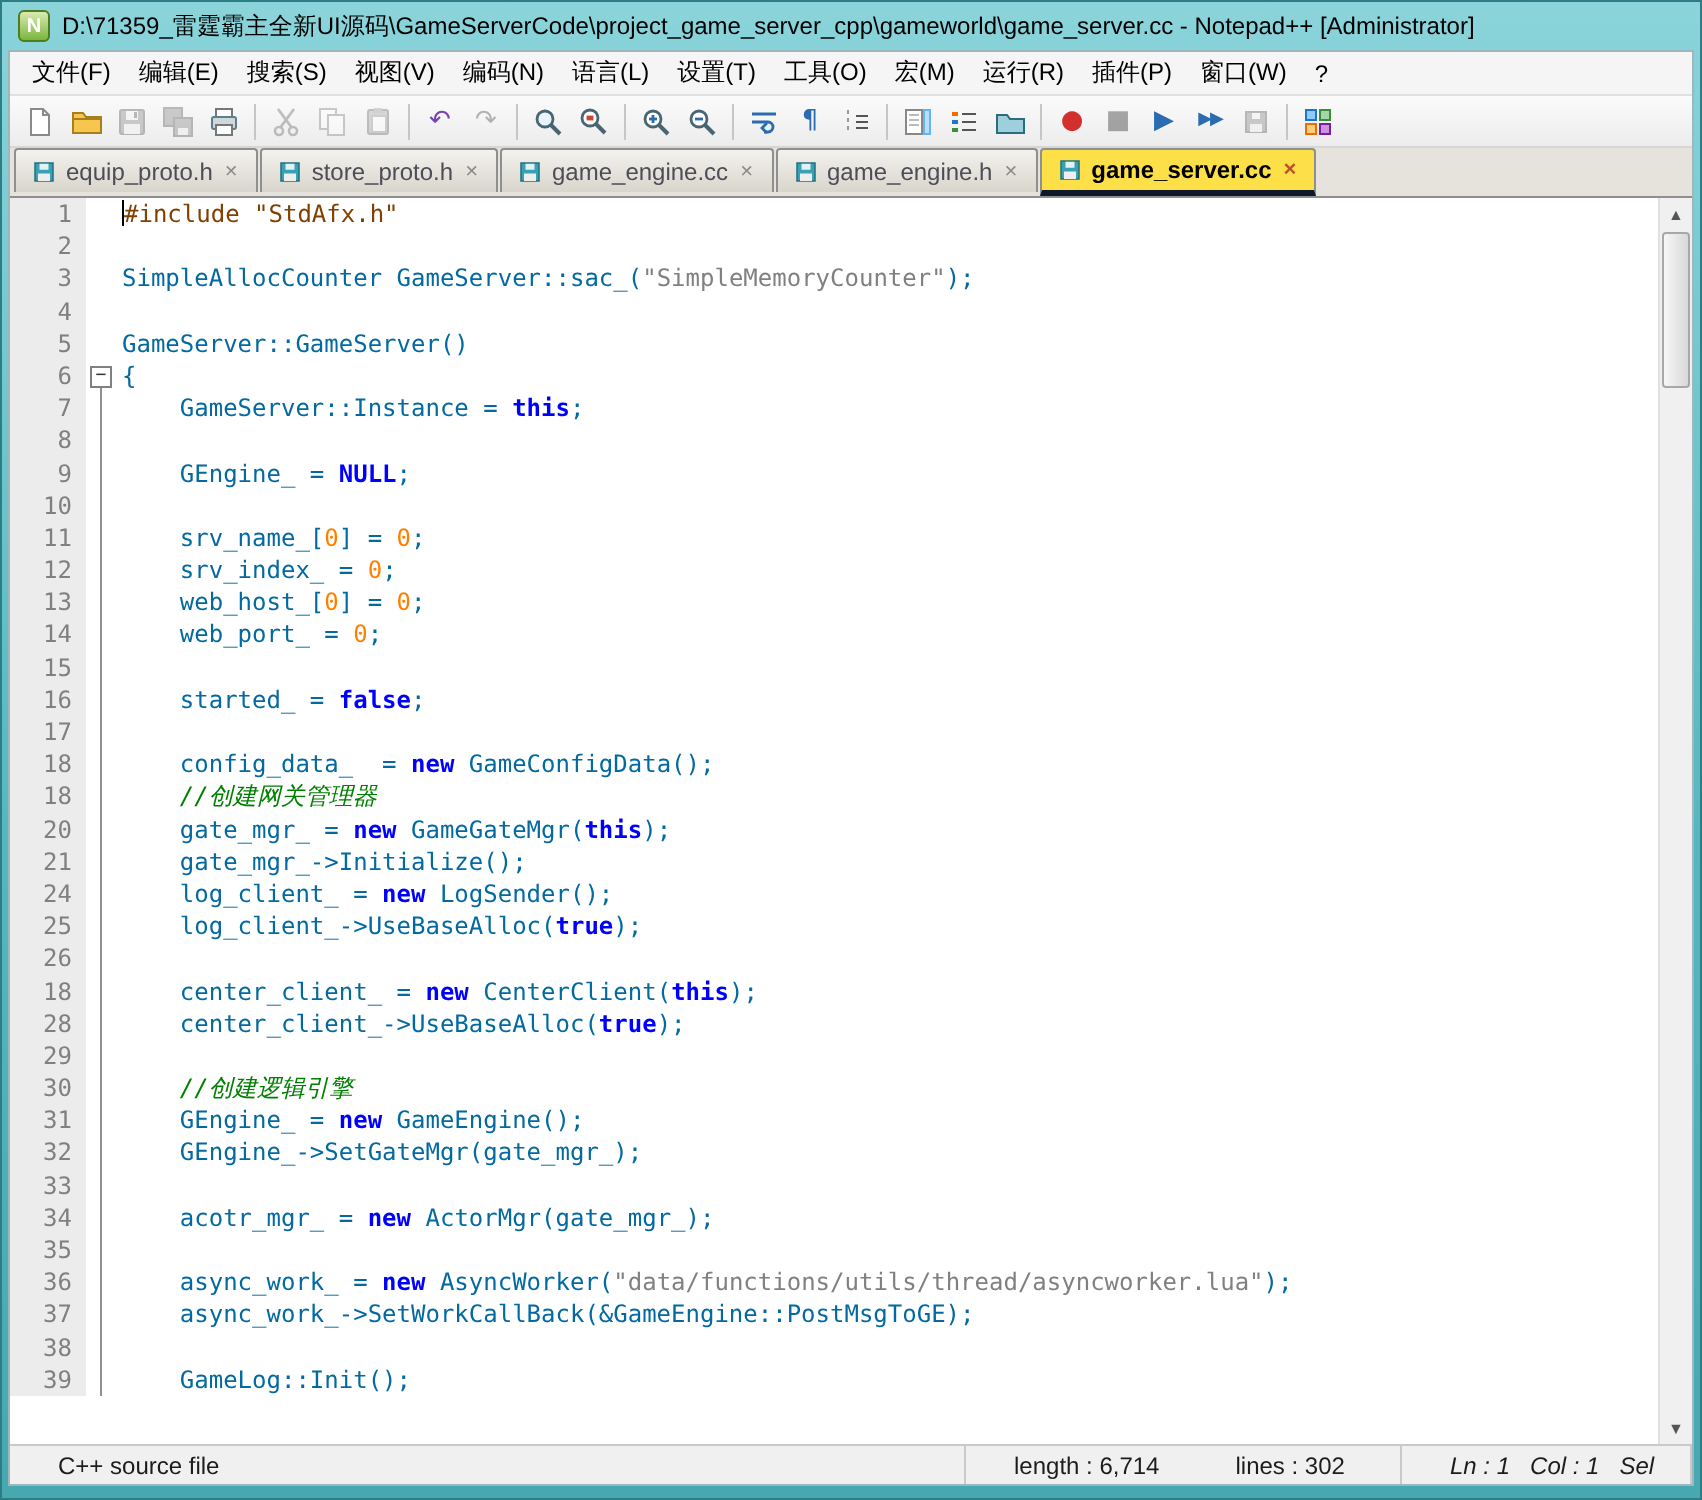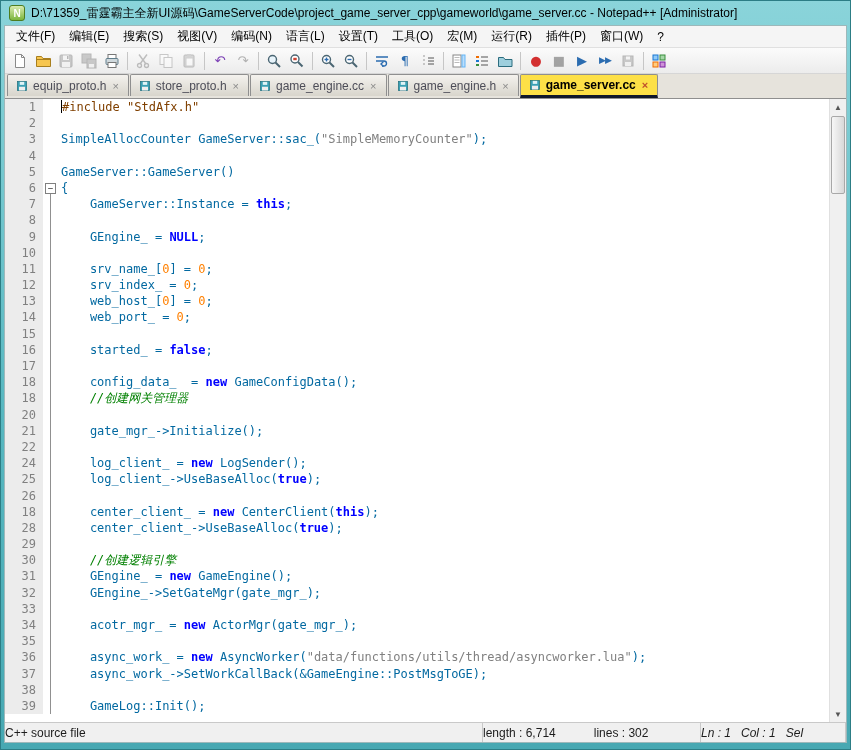--- a/index.html
+++ b/index.html
@@ -71,21 +71,21 @@
 
   .vscroll { flex:0 0 17px; background:#f0f0f0; border-left:1px solid #e0e0e0; position:relative; }
   .vs-btn { position:absolute; left:0; width:16px; height:16px; font-size:8px; color:#555;
             display:flex; align-items:center; justify-content:center; background:#f0f0f0; cursor:default; }
   .vs-up { top:0; } .vs-down { bottom:0; }
   .vs-thumb { position:absolute; left:1px; top:17px; width:14px; height:78px;
               background:linear-gradient(90deg,#f7f7f7,#d8d8d8); border:1px solid #a8a8a8; border-radius:2px; }
 
   .statusbar { height:20px; display:flex; align-items:stretch; background:#f0f0f0;
                border-top:1px solid #c9c9c9; font-size:12px; color:#1c1c1c; }
-  .sb-sec { display:flex; align-items:center; padding:0 0; border-right:1px solid #c9c9c9;
+  .sb-sec { display:flex; align-items:center; padding:0 24px; border-right:1px solid #c9c9c9;
             white-space:pre; overflow:hidden;text-align:right; }
   .sb-doc { flex:0 0 478px; }
   .sb-len { flex:0 0 218px; gap:38px; }
   .sb-pos { flex:1;font-style:italic; }
 </style>
 </head>
 <body>
 
 <div class="window">
 
@@ -336,23 +336,22 @@
           <div class="code-row"><span class="ln">10</span><span class="fold fold-line"></span><span class="code-text"></span></div>
           <div class="code-row"><span class="ln">11</span><span class="fold fold-line"></span><span class="code-text"><span class="tk-plain">    srv_name_[</span><span class="tk-num">0</span><span class="tk-plain">] = </span><span class="tk-num">0</span><span class="tk-plain">;</span></span></div>
           <div class="code-row"><span class="ln">12</span><span class="fold fold-line"></span><span class="code-text"><span class="tk-plain">    srv_index_ = </span><span class="tk-num">0</span><span class="tk-plain">;</span></span></div>
           <div class="code-row"><span class="ln">13</span><span class="fold fold-line"></span><span class="code-text"><span class="tk-plain">    web_host_[</span><span class="tk-num">0</span><span class="tk-plain">] = </span><span class="tk-num">0</span><span class="tk-plain">;</span></span></div>
           <div class="code-row"><span class="ln">14</span><span class="fold fold-line"></span><span class="code-text"><span class="tk-plain">    web_port_ = </span><span class="tk-num">0</span><span class="tk-plain">;</span></span></div>
           <div class="code-row"><span class="ln">15</span><span class="fold fold-line"></span><span class="code-text"></span></div>
           <div class="code-row"><span class="ln">16</span><span class="fold fold-line"></span><span class="code-text"><span class="tk-plain">    started_ = </span><span class="tk-kw">false</span><span class="tk-plain">;</span></span></div>
           <div class="code-row"><span class="ln">17</span><span class="fold fold-line"></span><span class="code-text"></span></div>
           <div class="code-row"><span class="ln">18</span><span class="fold fold-line"></span><span class="code-text"><span class="tk-plain">    config_data_  = </span><span class="tk-kw">new</span><span class="tk-plain"> GameConfigData();</span></span></div>
           <div class="code-row"><span class="ln">18</span><span class="fold fold-line"></span><span class="code-text"><span class="tk-cmt">    //创建网关管理器</span></span></div>
-          <div class="code-row"><span class="ln">20</span><span class="fold fold-line"></span></div>
+          <div class="code-row"><span class="ln">20</span><span class="fold fold-line"></span><span class="code-text"><span class="tk-plain">    gate_mgr_ = </span><span class="tk-kw">new</span><span class="tk-plain"> GameGateMgr(</span><span class="tk-kw">this</span><span class="tk-plain">);</span></span></div>
           <div class="code-row"><span class="ln">21</span><span class="fold fold-line"></span><span class="code-text"><span class="tk-plain">    gate_mgr_-&gt;Initialize();</span></span></div>
-          <div class="code-row"><span class="ln">22</span><span class="fold fold-line"></span><span class="code-text"></span></div>
           <div class="code-row"><span class="ln">24</span><span class="fold fold-line"></span><span class="code-text"><span class="tk-plain">    log_client_ = </span><span class="tk-kw">new</span><span class="tk-plain"> LogSender();</span></span></div>
           <div class="code-row"><span class="ln">25</span><span class="fold fold-line"></span><span class="code-text"><span class="tk-plain">    log_client_-&gt;UseBaseAlloc(</span><span class="tk-kw">true</span><span class="tk-plain">);</span></span></div>
           <div class="code-row"><span class="ln">26</span><span class="fold fold-line"></span><span class="code-text"></span></div>
           <div class="code-row"><span class="ln">18</span><span class="fold fold-line"></span><span class="code-text"><span class="tk-plain">    center_client_ = </span><span class="tk-kw">new</span><span class="tk-plain"> CenterClient(</span><span class="tk-kw">this</span><span class="tk-plain">);</span></span></div>
           <div class="code-row"><span class="ln">28</span><span class="fold fold-line"></span><span class="code-text"><span class="tk-plain">    center_client_-&gt;UseBaseAlloc(</span><span class="tk-kw">true</span><span class="tk-plain">);</span></span></div>
           <div class="code-row"><span class="ln">29</span><span class="fold fold-line"></span><span class="code-text"></span></div>
           <div class="code-row"><span class="ln">30</span><span class="fold fold-line"></span><span class="code-text"><span class="tk-cmt">    //创建逻辑引擎</span></span></div>
           <div class="code-row"><span class="ln">31</span><span class="fold fold-line"></span><span class="code-text"><span class="tk-plain">    GEngine_ = </span><span class="tk-kw">new</span><span class="tk-plain"> GameEngine();</span></span></div>
           <div class="code-row"><span class="ln">32</span><span class="fold fold-line"></span><span class="code-text"><span class="tk-plain">    GEngine_-&gt;SetGateMgr(gate_mgr_);</span></span></div>
           <div class="code-row"><span class="ln">33</span><span class="fold fold-line"></span><span class="code-text"></span></div>

